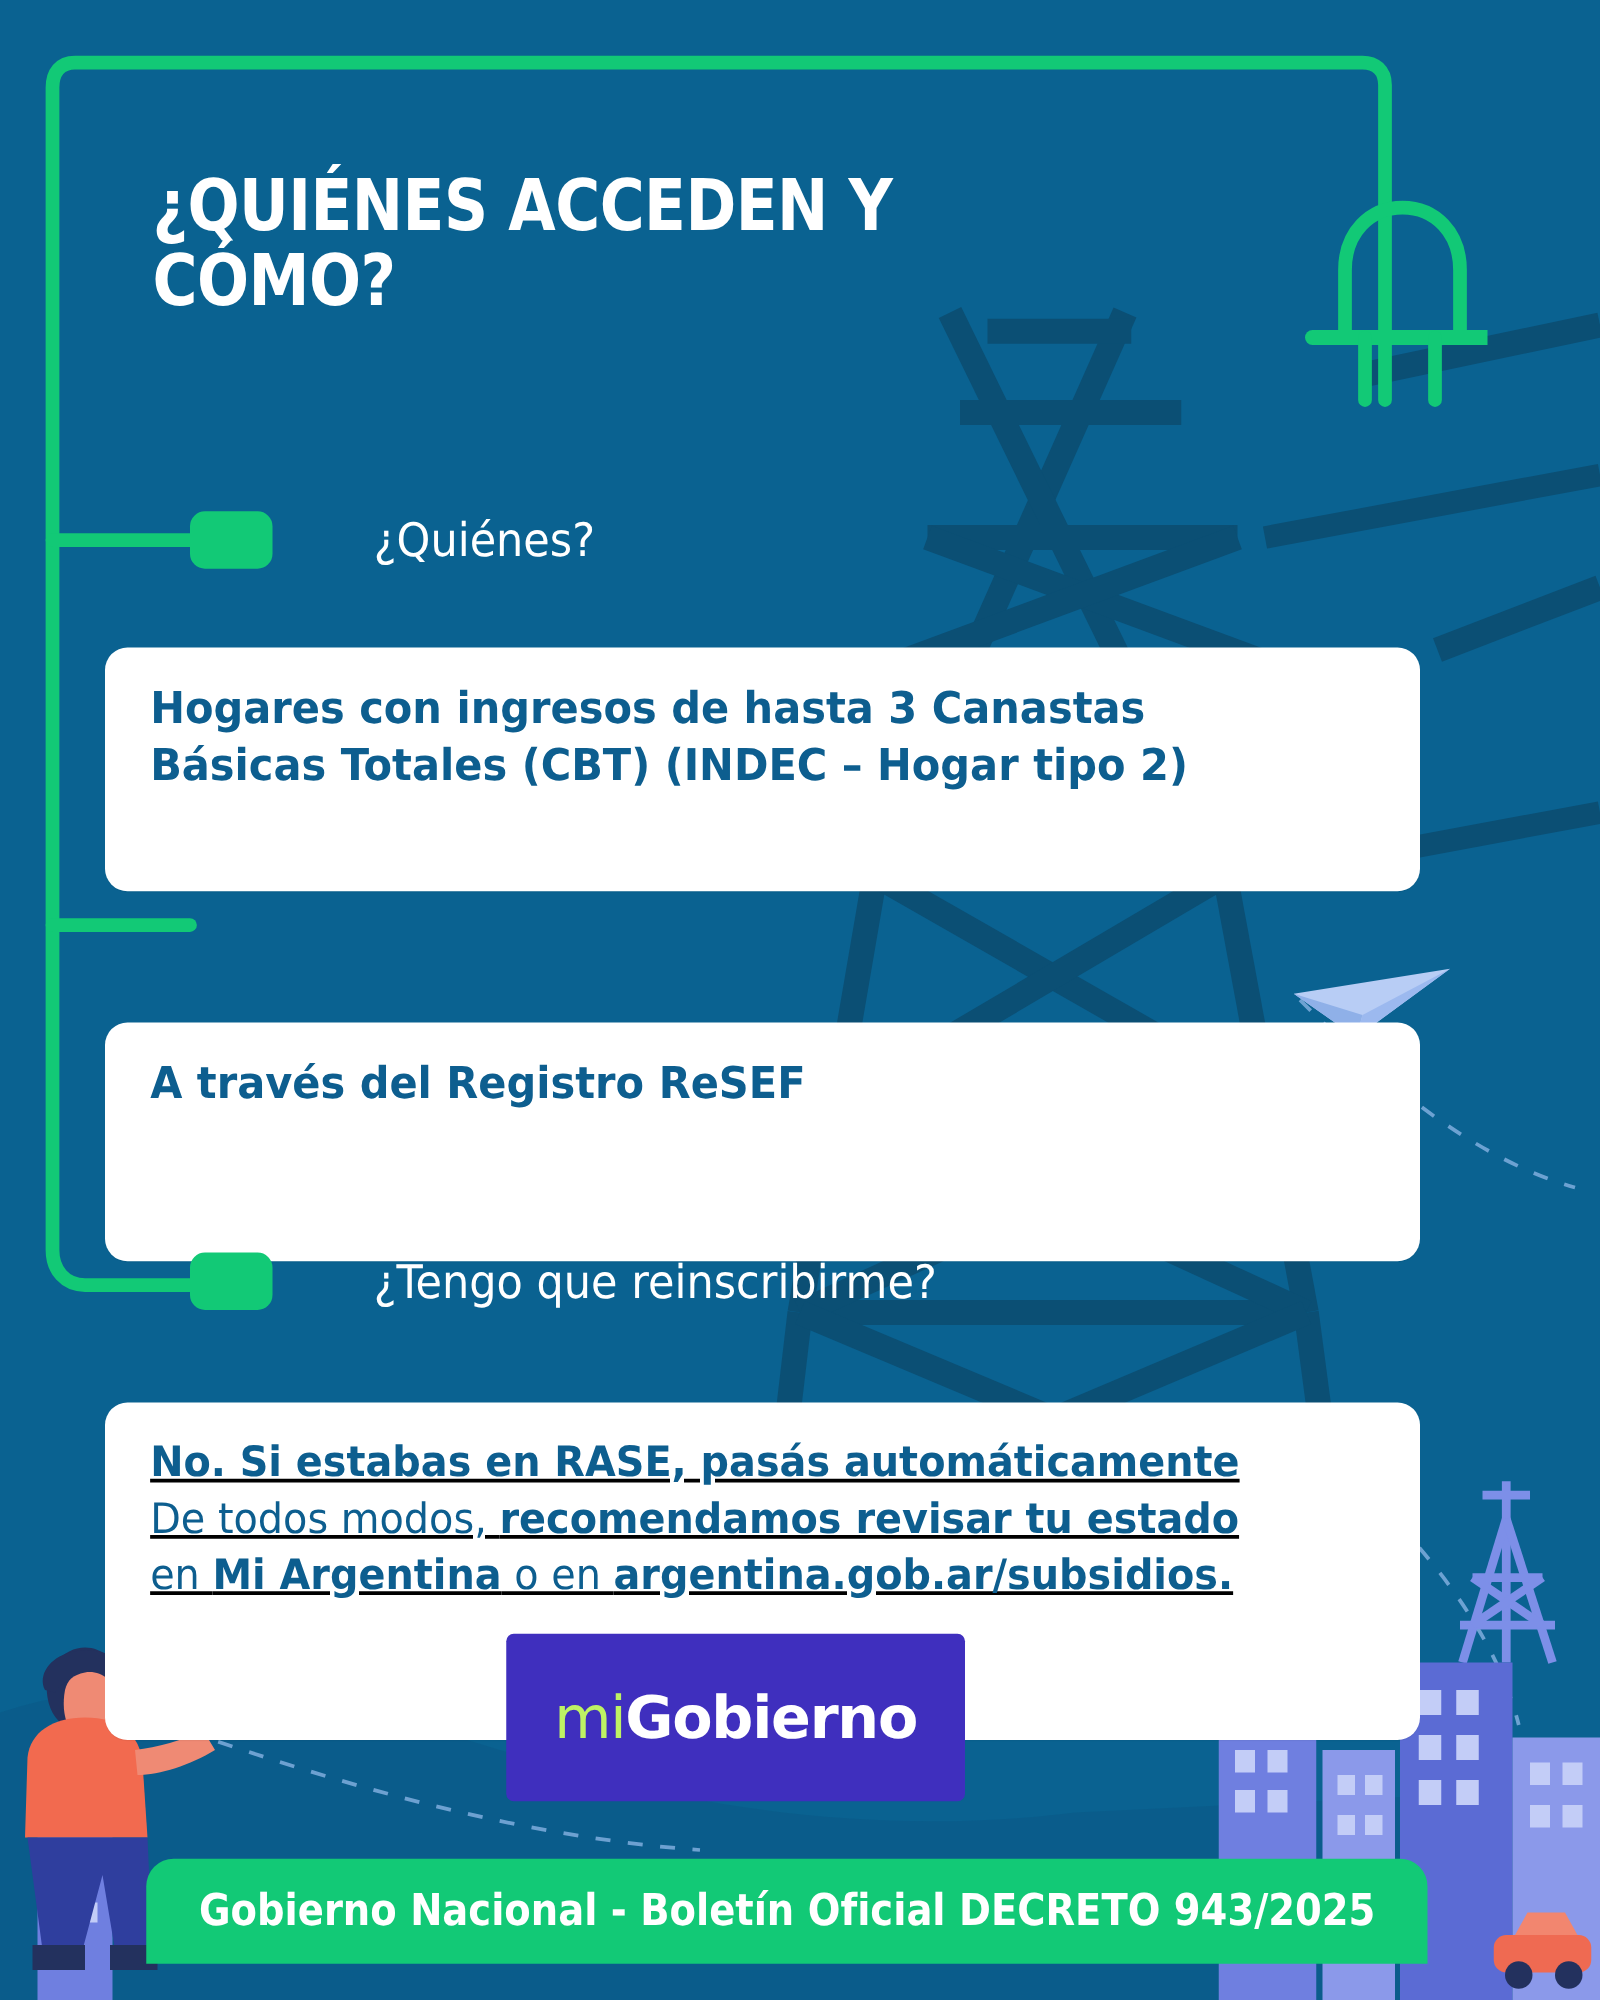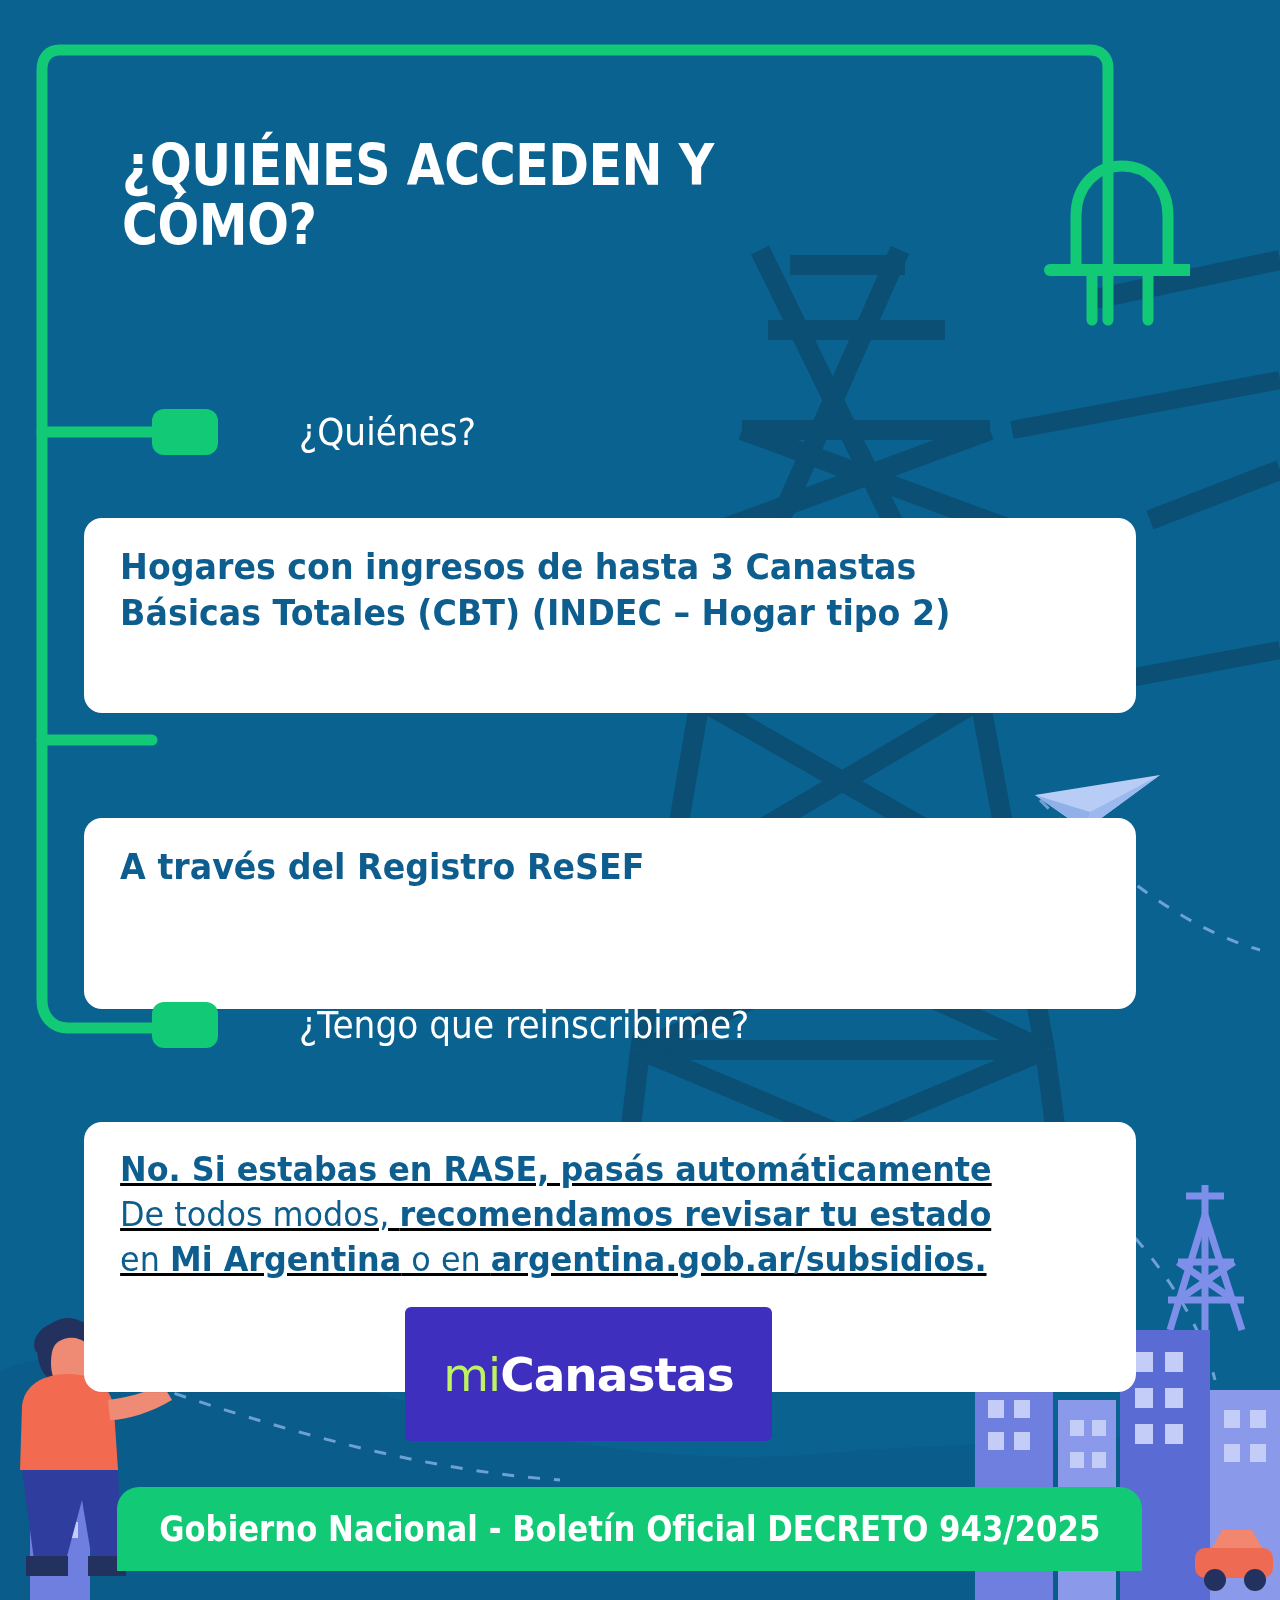--- a/index.html
+++ b/index.html
@@ -330,21 +330,21 @@
   <div class="card" id="card-reins">
     <div class="card-text">
       <span>No. Si estabas en RASE, pasás automáticamente</span><br>
       <span class="light">De todos modos, </span><span>recomendamos revisar tu estado</span><br>
       <span class="light">en </span><span>Mi Argentina</span><span class="light"> o en </span><span>argentina.gob.ar/subsidios.</span>
     </div>
   </div>
 
   <div class="miarg">
     <div class="miarg-text">
-      <span class="mi">mi</span><span class="arg">Canastas</span>
+      <span class="mi">mi</span><span class="arg">Gobierno</span>
     </div>
   </div>
 
   <div class="footer">
     <div class="footer-text">Gobierno Nacional - Boletín Oficial DECRETO 943/2025</div>
   </div>
 
 </div>
 
 </body></html>

